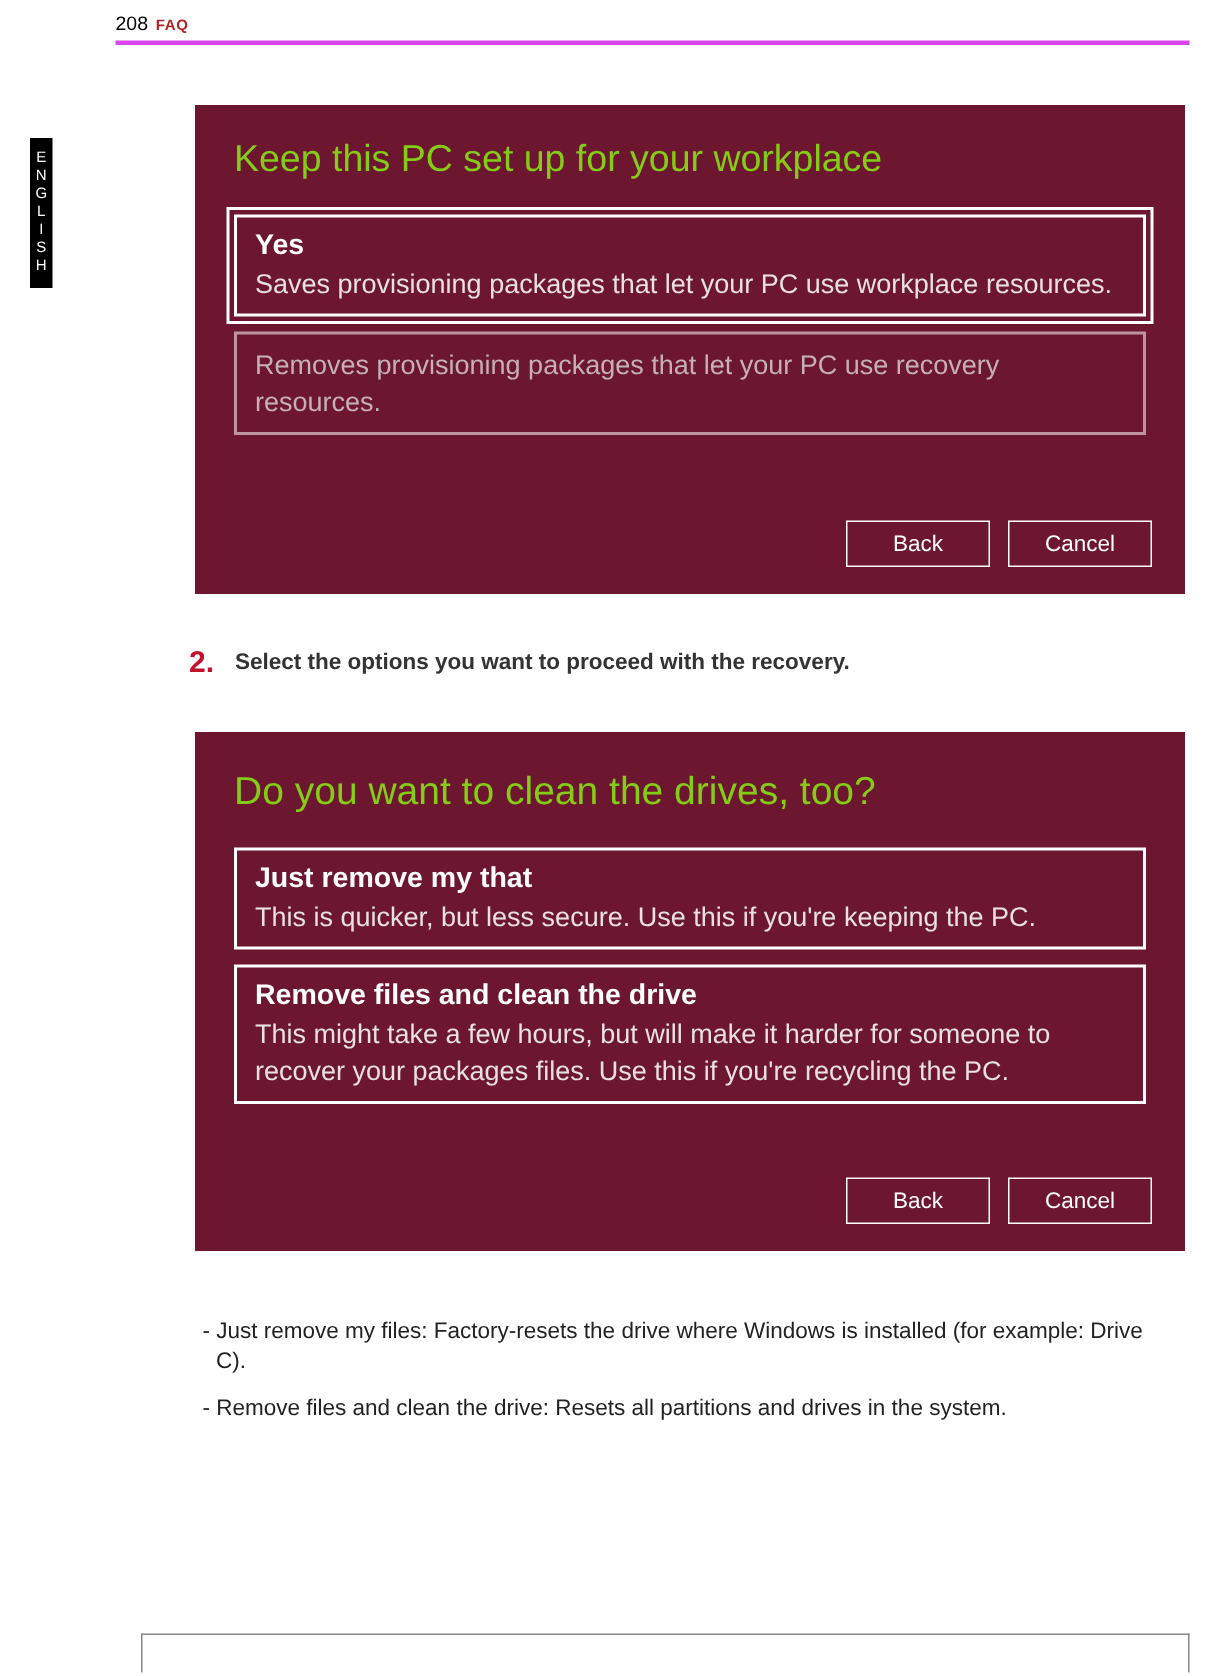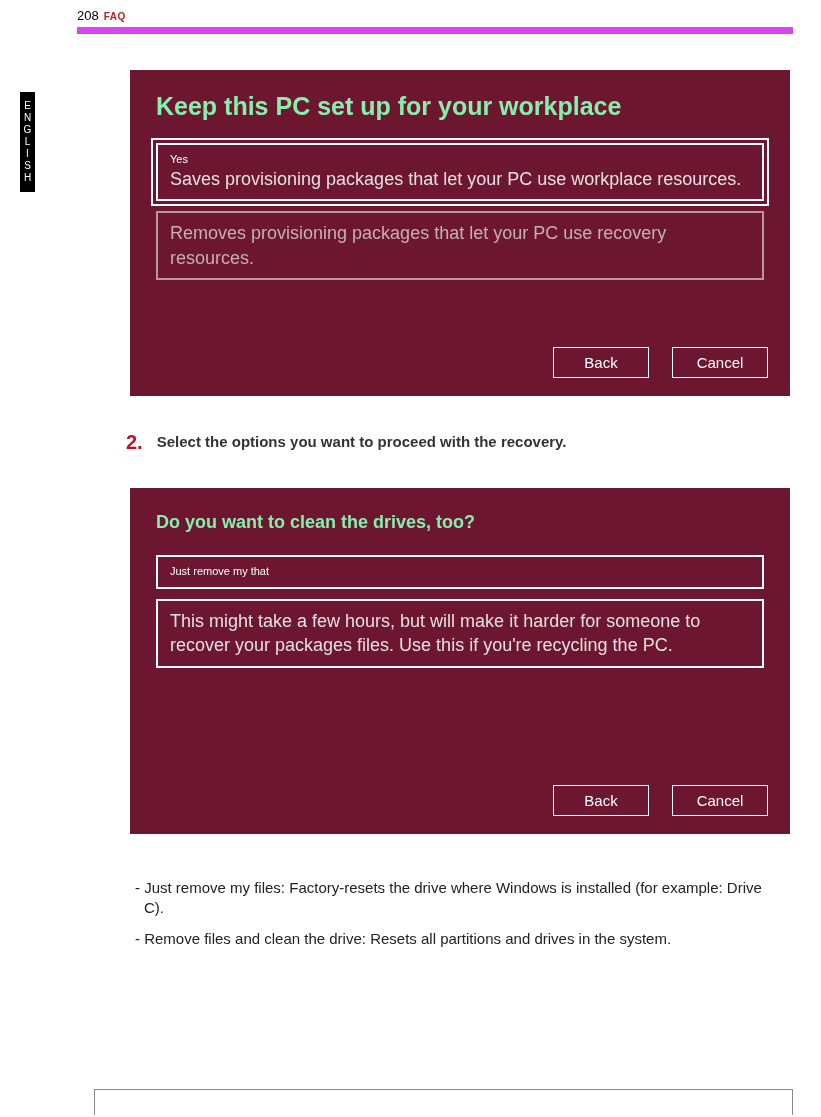--- a/index.html
+++ b/index.html
@@ -9,21 +9,21 @@
       width: 821px;
       height: 1117px;
       position: relative;
       color: #000;
     }
     .page-header {
       position: absolute;
       top: 8px;
       left: 77px;
       right: 28px;
-      border-bottom: 7px solid #d946ef;
+      border-bottom: 3px solid #d946ef;
       padding-bottom: 4px;
       font-size: 11px;
     }
     .page-header .pg-num { font-size: 13px; font-weight: 400; }
     .page-header .pg-section { color: #b22222; font-size: 10px; font-weight: 600; margin-left: 2px; letter-spacing: 0.5px; }
     .lang-tab {
       position: absolute;
       top: 92px;
       left: 20px;
       background: #000;
@@ -45,44 +45,44 @@
       background: #6c1630;
       width: 660px;
       color: #fff;
       font-weight: 300;
       position: relative;
     }
     .ss1 { height: 326px; padding: 22px 26px; }
     .ss2 { height: 346px; padding: 24px 26px; margin-top: 4px; }
     .ss-title {
       font-size: 25px;
-      color: #86efac;
-      font-weight: 700;
+      color: #84cc16;
+      font-weight: 400;
       margin-bottom: 22px;
     }
-    .ss2 .ss-title { font-size: 18px; }
+    .ss2 .ss-title { font-size: 26px; }
     .opt-box {
       border: 2px solid #fff;
       padding: 8px 12px;
       margin-bottom: 10px;
     }
     .opt-box.selected {
       outline: 2px solid #fff;
       outline-offset: 3px;
     }
     .opt-box.dim { border-color: rgba(255,255,255,0.55); }
-    .opt-title { font-size: 11px; font-weight: 400; margin-bottom: 2px; }
+    .opt-title { font-size: 19px; font-weight: 700; margin-bottom: 2px; }
     .opt-desc { font-size: 18px; color: #e8e0e3; font-weight: 300; line-height: 1.35; }
     .opt-box.dim .opt-title, .opt-box.dim .opt-desc { color: #c5b0b8; }
     .btn-row {
       position: absolute;
       bottom: 18px;
       right: 22px;
       display: flex;
-      gap: 23px;
+      gap: 12px;
     }
     .btn {
       border: 1.5px solid #fff;
       padding: 6px 0;
       width: 96px;
       text-align: center;
       font-size: 15px;
       font-weight: 300;
       color: #fff;
     }
@@ -143,22 +143,24 @@
 
   <div class="step">
     <div class="step-num">2.</div>
     <div class="step-text">Select the options you want to proceed with the recovery.</div>
   </div>
 
   <div class="screenshot ss2">
     <div class="ss-title">Do you want to clean the drives, too?</div>
     <div class="opt-box">
       <div class="opt-title">Just remove my that</div>
+      <div class="opt-desc">This is quicker, but less secure. Use this if you're keeping the PC.</div>
     </div>
     <div class="opt-box">
+      <div class="opt-title">Remove files and clean the drive</div>
       <div class="opt-desc">This might take a few hours, but will make it harder for someone to recover your packages files. Use this if you're recycling the PC.</div>
     </div>
     <div class="btn-row">
       <div class="btn">Back</div>
       <div class="btn">Cancel</div>
     </div>
   </div>
 
   <div class="bullets">
     <p>- <strong>Just remove my files:</strong><span> Factory-resets the drive where Windows is installed (for example: Drive C).</span></p>

